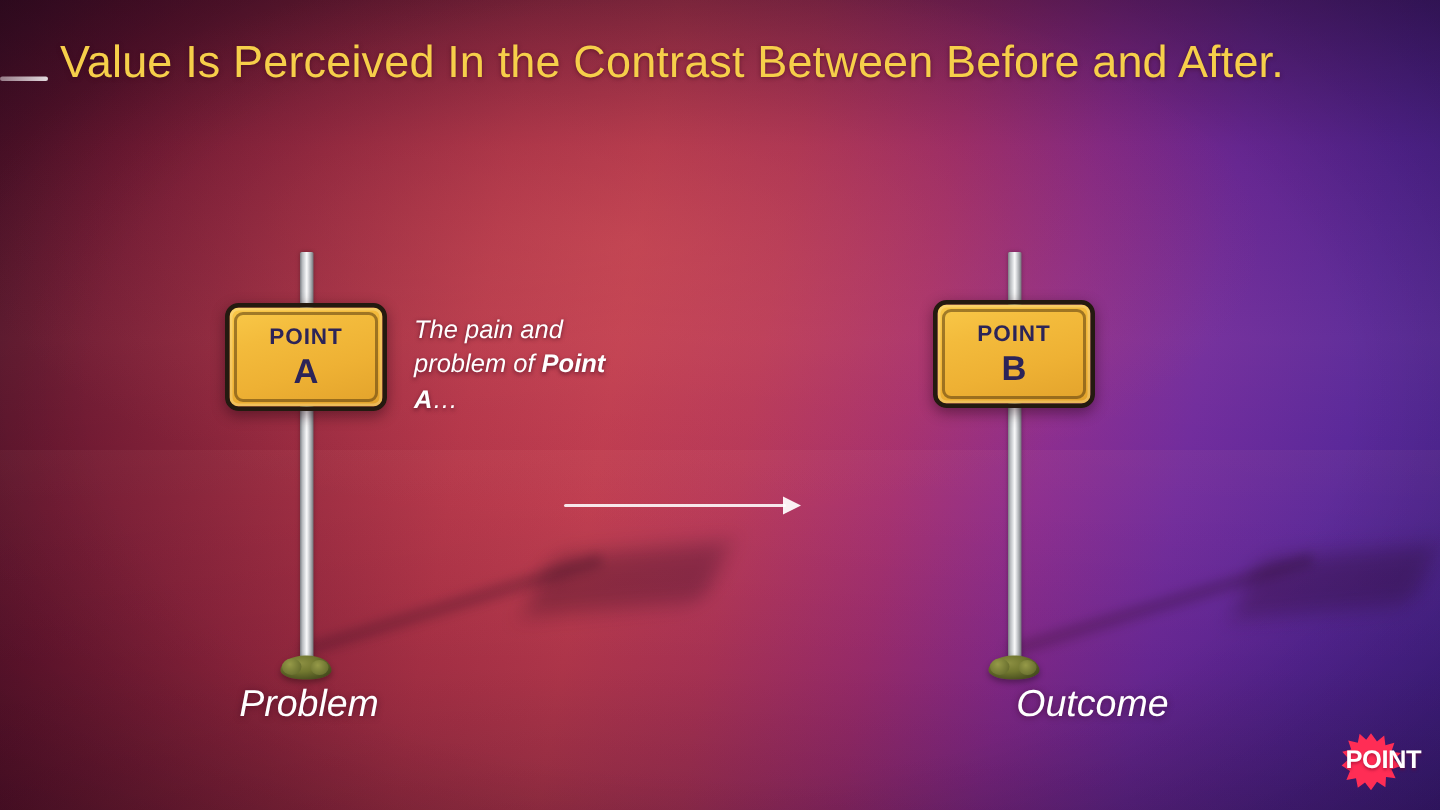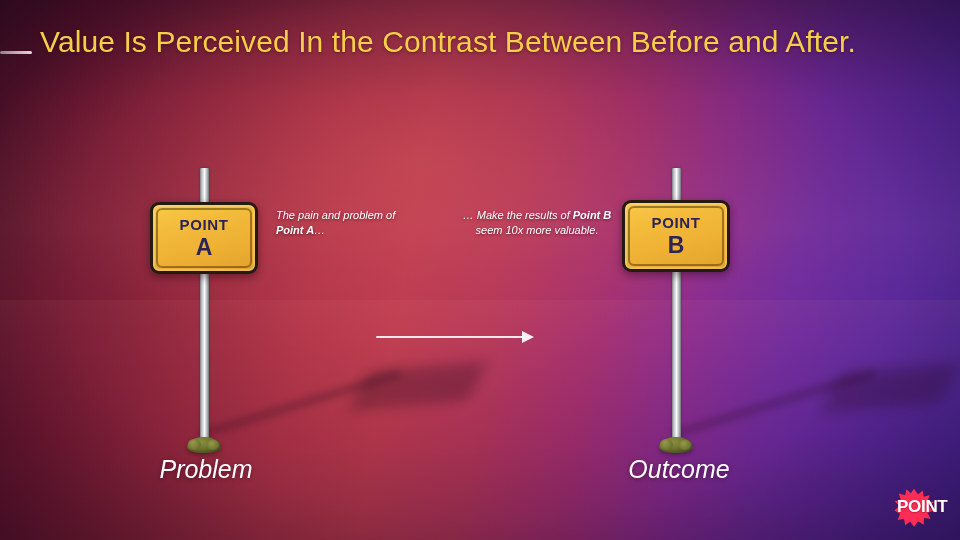--- a/index.html
+++ b/index.html
@@ -157,21 +157,21 @@
     background:rgba(40,8,32,0.26);
     filter:blur(3.5px);
     transform-origin:left center;
   }
 
   
   .caption {
     position:absolute;
     color:#ffffff;
     font-style:italic;
-    font-size:11px;
+    font-size:17px;
     line-height:1.38;
     text-shadow:0 1px 3px rgba(50,5,25,0.6);
   }
   .caption b { font-weight:700; font-style:italic; }
   .caption-left  { left:276px; top:208px; width:140px; text-align:left; }
   .caption-right { left:458px; top:208px; width:158px; text-align:center; }
 
   
   .arrow-wrap { position:absolute; left:376px; top:330px; width:160px; height:14px; }
   .arrow-line {
@@ -246,31 +246,28 @@
     <div class="sign" style="left:622px; top:200px;">
       <span class="sign-l1">POINT</span>
       <span class="sign-l2">B</span>
     </div>
   </div>
 
   <div class="caption caption-left">
     <span>The pain and problem of </span><b>Point A</b><span>…</span>
   </div>
 
-  <div class="caption caption-right">
-    <span>… Make the results of </span><b>Point B</b><span> seem 10x more valuable.</span>
-  </div>
 
   <div class="arrow-wrap">
     <div class="arrow-line"></div>
     <div class="arrow-head"></div>
   </div>
 
   <div class="ground-label" style="left:106px; top:455px; width:200px;">Problem</div>
-  <div class="ground-label" style="left:579px; top:455px; width:200px;">Outcome</div>
+  <div class="ground-label" style="left:579px; top:455px; width:200px;text-align:right;">Outcome</div>
 
   <div class="logo">
     <svg class="logo-burst" viewBox="0 0 100 100">
       <polygon fill="#ff2d55" points="50,2 60,16 72,6 74,22 89,18 84,33 100,35 88,46 99,57 84,62 91,77 75,75 74,92 60,83 50,97 40,84 28,93 25,77 9,80 15,65 1,56 13,45 2,33 17,29 12,14 28,18 31,3 42,13"></polygon>
     </svg>
     <span class="logo-text">POINT</span>
   </div>
 
 </div>
 

